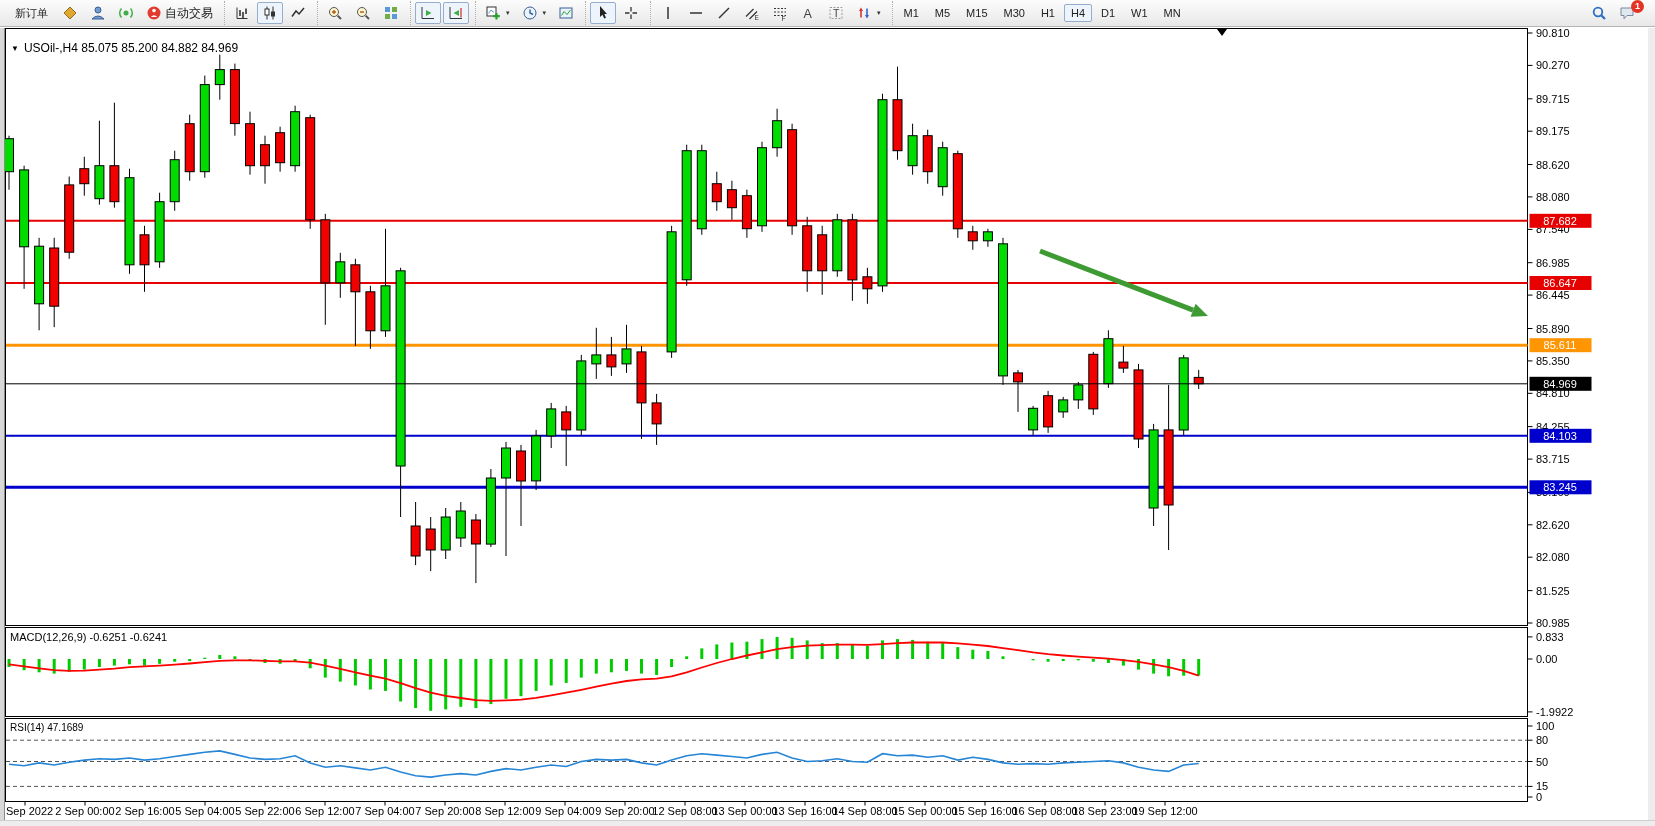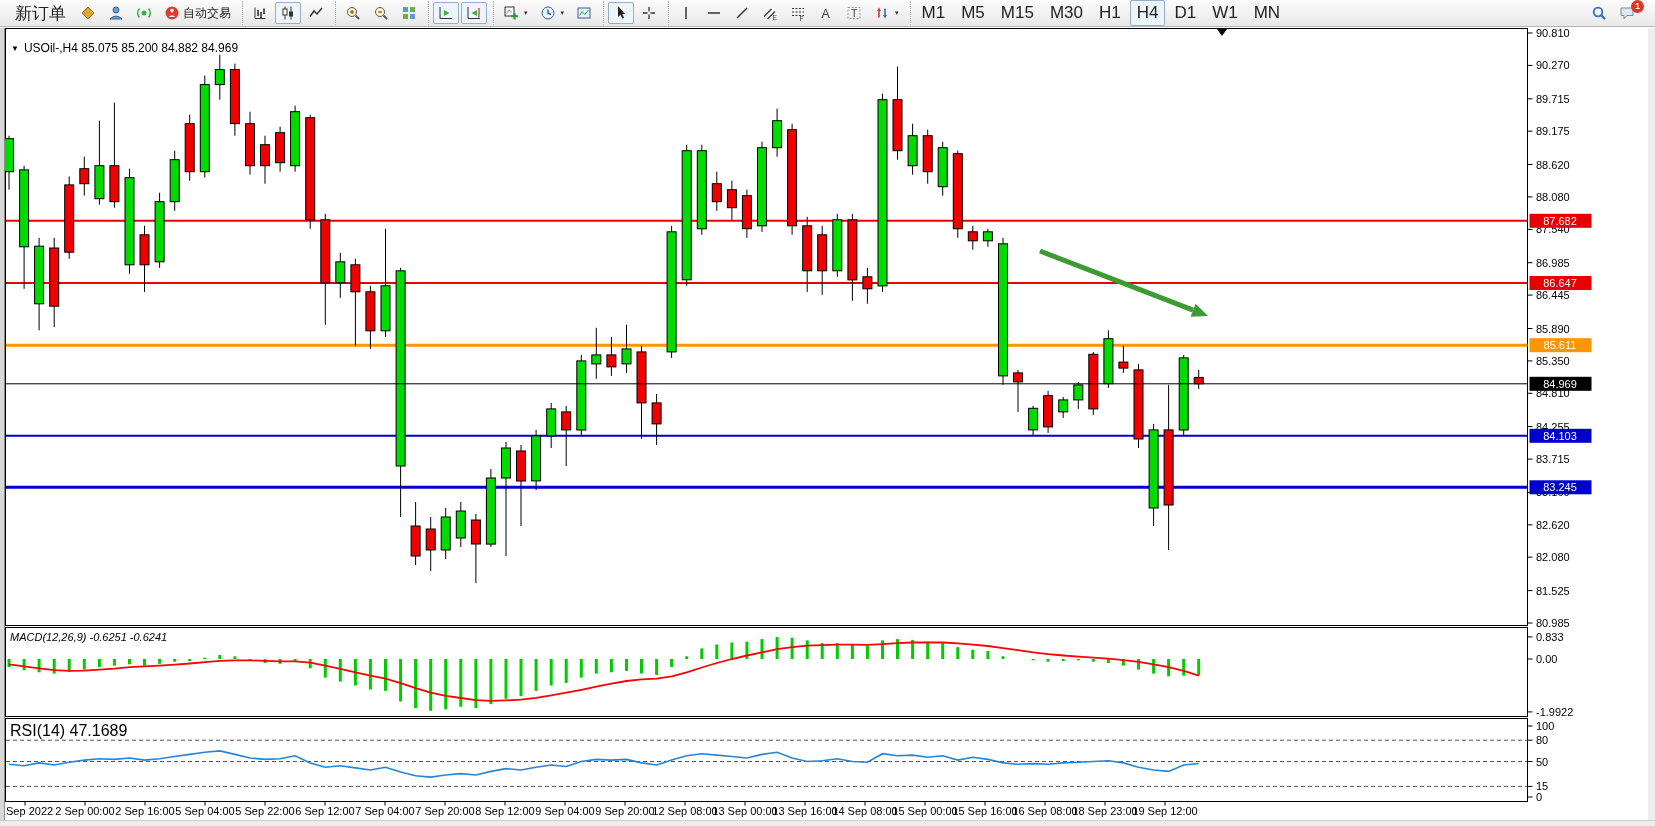--- a/index.html
+++ b/index.html
@@ -11,30 +11,30 @@
            display:flex;align-items:center;box-sizing:border-box;padding-left:2px;}
   .tgroup{display:flex;align-items:center;height:24px;border-left:1px dotted #b0b0b0;
           padding:0 3px;margin-left:2px;}
   .tgroup:first-child{border-left:none;}
   .tbtn{position:relative;display:flex;align-items:center;gap:3px;padding:2px 4px;margin:0 1px;
         border:1px solid transparent;border-radius:2px;font-size:12px;color:#1a1a1a;cursor:default;}
   .tbtn.active{border:1px solid #96aecb;background:#eef4fb;}
   .tbtn .icn{display:inline-flex;width:16px;height:16px;}
   .tbtn svg{width:16px;height:16px;display:block;}
   .tbtn .dd{font-size:7px;color:#333;margin-left:2px;}
-  .tbtn.tf{font-size:17px;padding:2px 6px;color:#222;justify-content:center;}
+  .tbtn.tf{font-size:11px;padding:2px 6px;color:#222;justify-content:center;}
   .tb-right{margin-left:auto;display:flex;align-items:center;margin-right:14px;}
   .badge{position:absolute;top:-3px;right:-5px;width:13px;height:13px;border-radius:50%;
          background:#e53323;color:#fff;font-size:9px;line-height:13px;text-align:center;font-weight:bold;}
   
   .overlay{position:absolute;z-index:3;color:#000;white-space:nowrap;}
   .chart-title{left:11px;top:33px;font-size:12px;margin-top:8px;}
   .chart-title .exp{font-size:8px;vertical-align:1px;margin-right:5px;}
-  .macd-label{left:10px;top:631px;font-size:11px;font-style:italic;}
-  .rsi-label{left:10px;top:722px;font-size:16px;}
+  .macd-label{left:10px;top:631px;font-size:11px;}
+  .rsi-label{left:10px;top:722px;font-size:10px;}
   .bottom-strip{position:absolute;left:0;top:820px;width:1655px;height:6px;background:#ededed;
                 border-top:1px solid #cfcfcf;z-index:2;}
   .right-strip{position:absolute;right:0;top:28px;width:7px;height:798px;background:#ededed;z-index:2;}
   .left-edge{position:absolute;left:0;top:28px;width:4px;height:792px;background:#d8d8d8;
              border-right:1px solid #8a8a8a;z-index:2;}
   #chart-svg{position:absolute;left:0;top:0;z-index:1;}
   text{font-family:"Liberation Sans",sans-serif;}
 </style>
 </head>
 <body>

